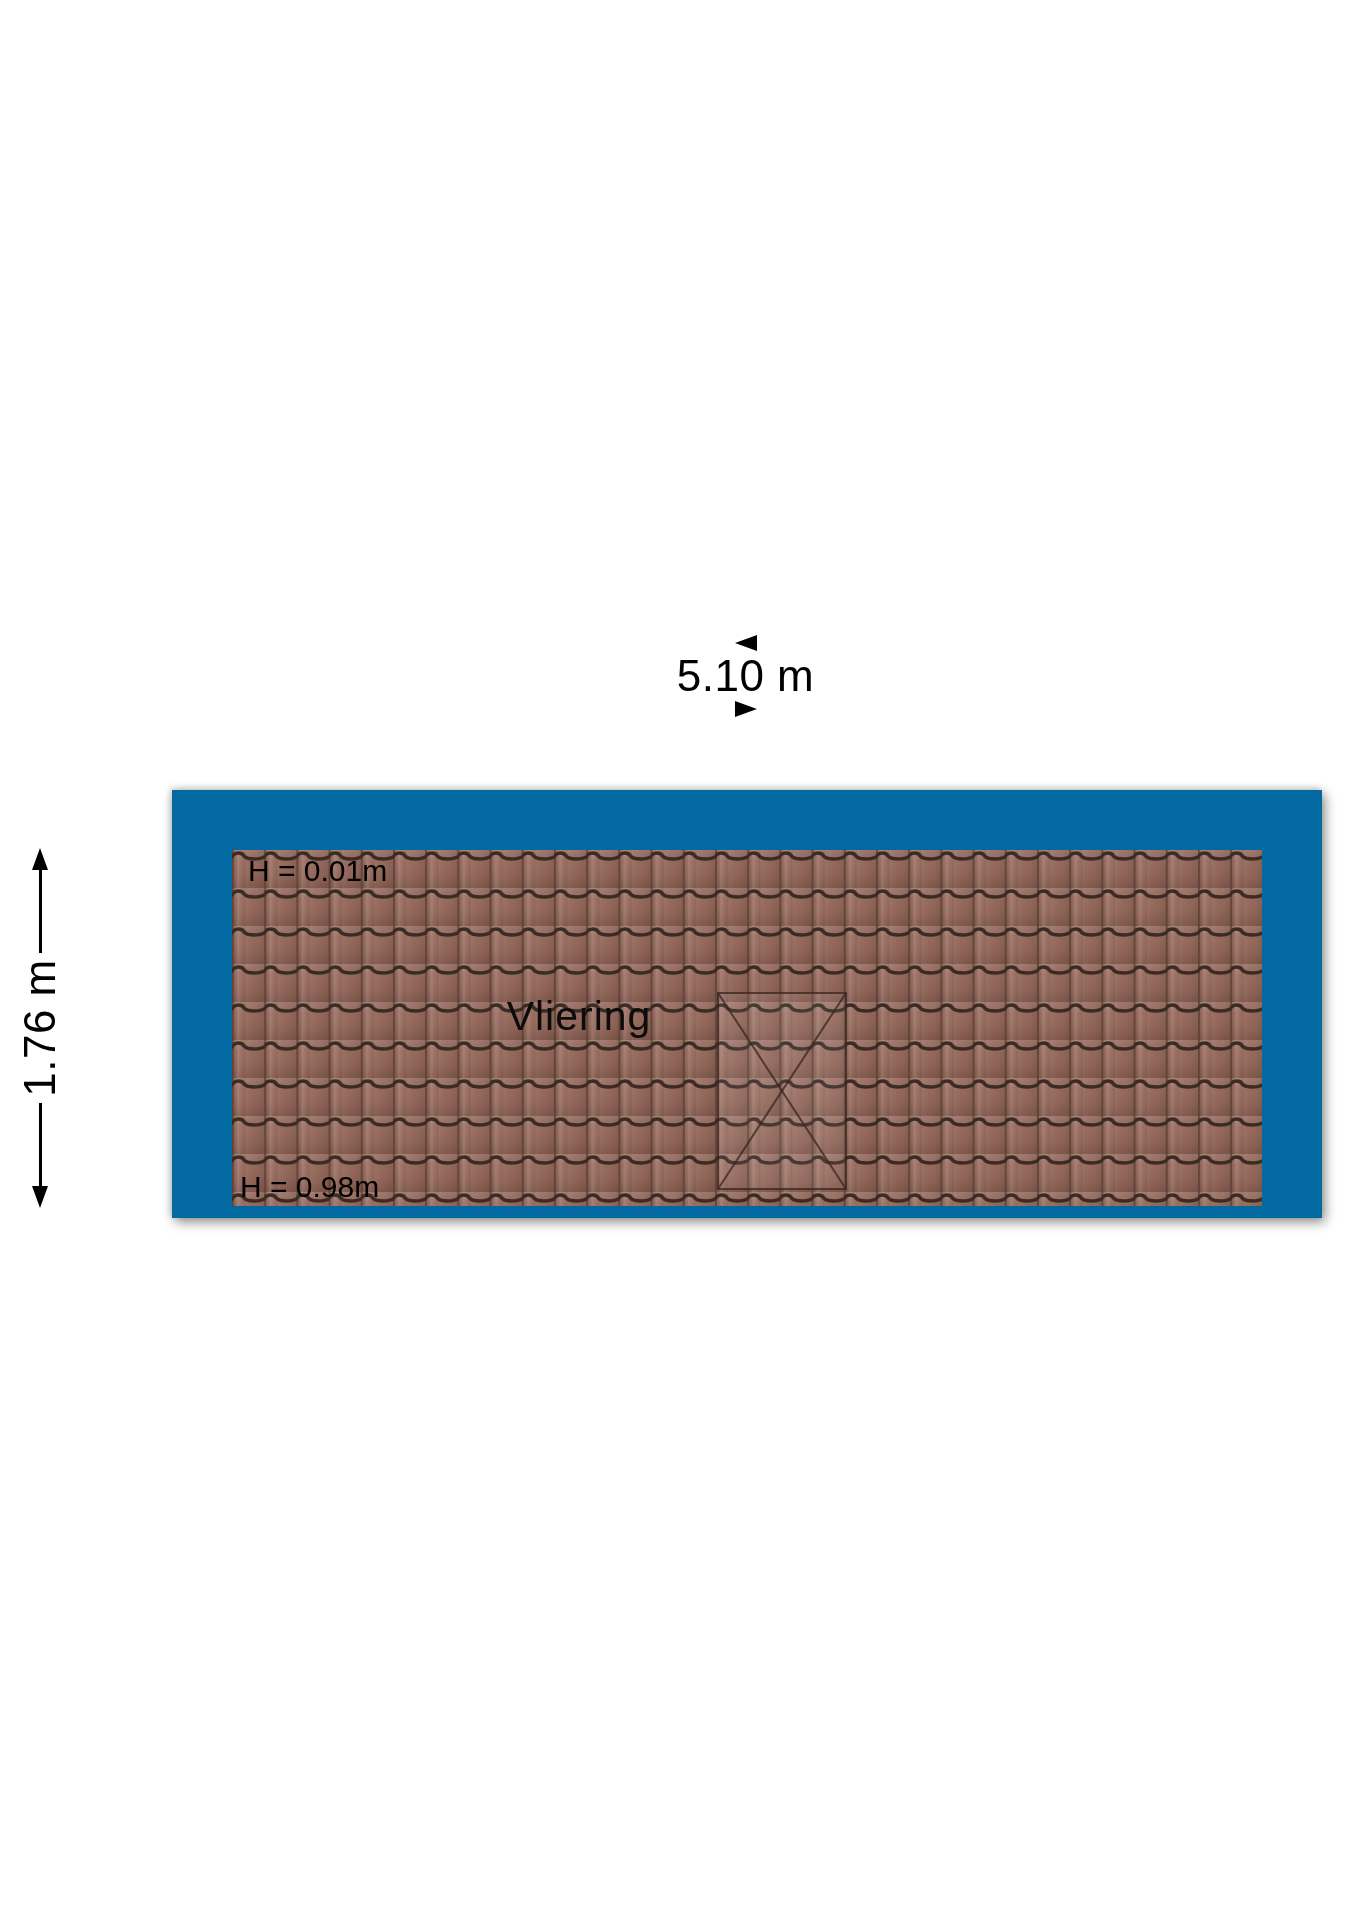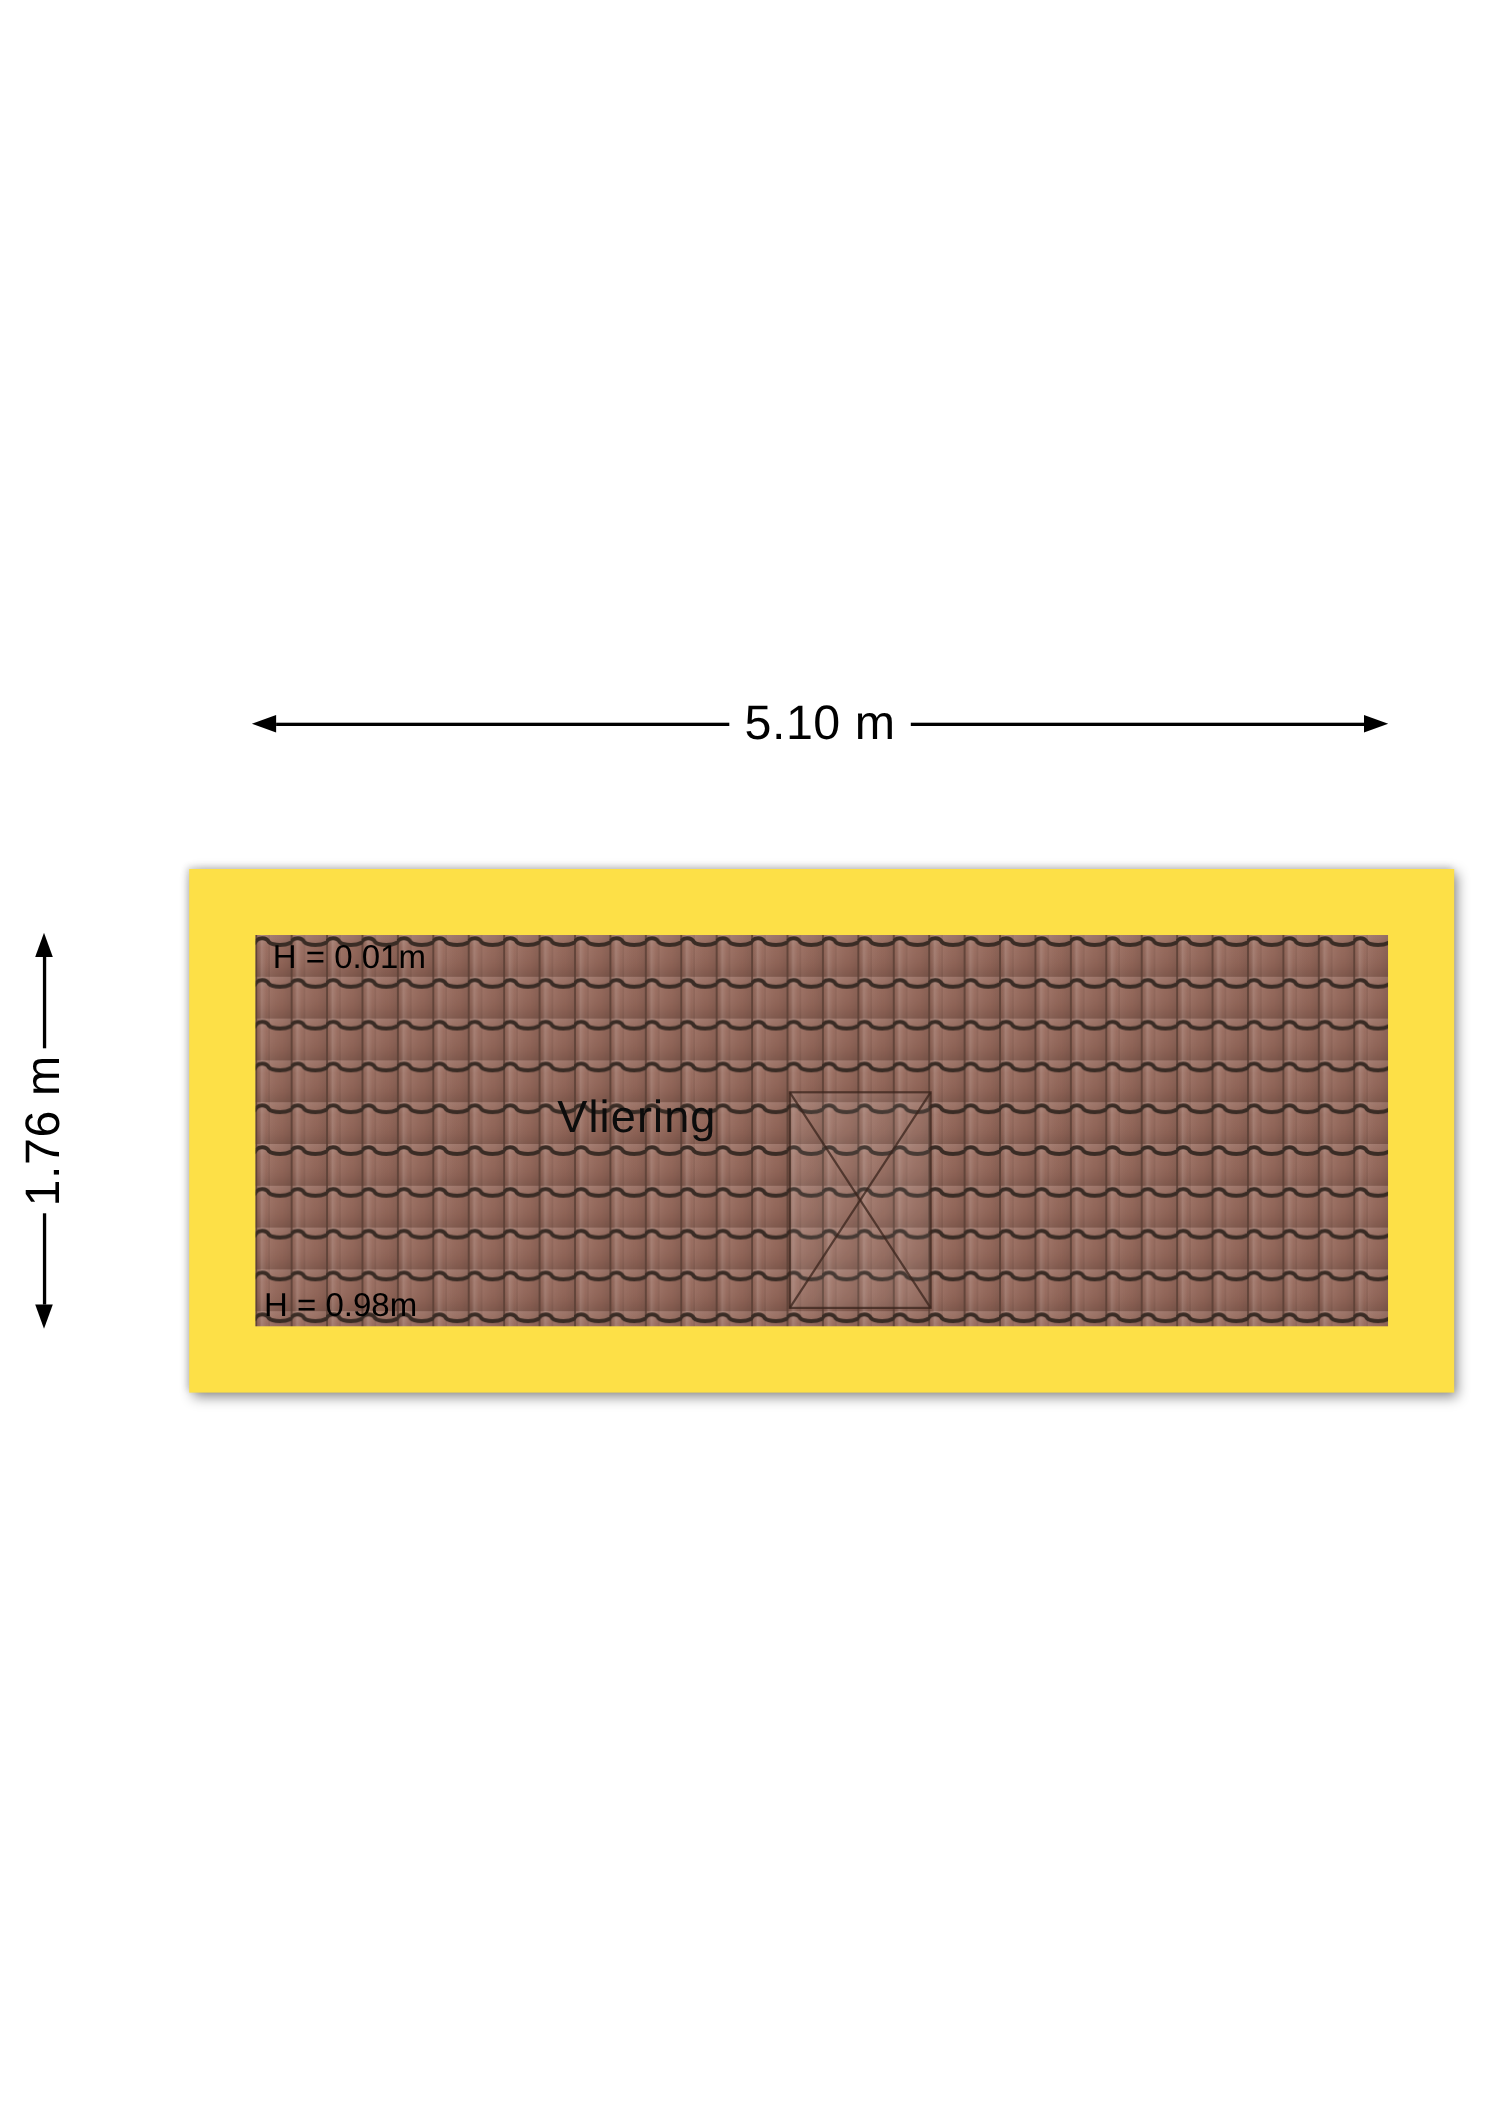--- a/index.html
+++ b/index.html
@@ -18,20 +18,21 @@
 
   
   .dim-h {
     position: absolute;
     left: 229px;
     top: 635px;
     width: 1033px;
     height: 46px;
     display: flex;
     align-items: center;
+    flex-direction: column;
   }
   .dline {
     flex: 1;
     height: 3px;
     background: #000;
   }
   .dim-label {
     font-size: 44px;
     color: #000;
     padding: 0 14px;
@@ -76,22 +77,22 @@
     white-space: nowrap;
     letter-spacing: 0.5px;
   }
 
   
   .plan {
     position: absolute;
     left: 172px;
     top: 790px;
     width: 1150px;
-    height: 476px;
-    background: #fde047;
+    height: 428px;
+    background: #0369a1;
     box-shadow: 3px 4px 11px rgba(0,0,0,0.45), -2px -2px 6px rgba(0,0,0,0.15);
   }
   .roof {
     position: absolute;
     left: 60px;
     top: 60px;
     width: 1030px;
     height: 356px;
   }
   .roof svg {

